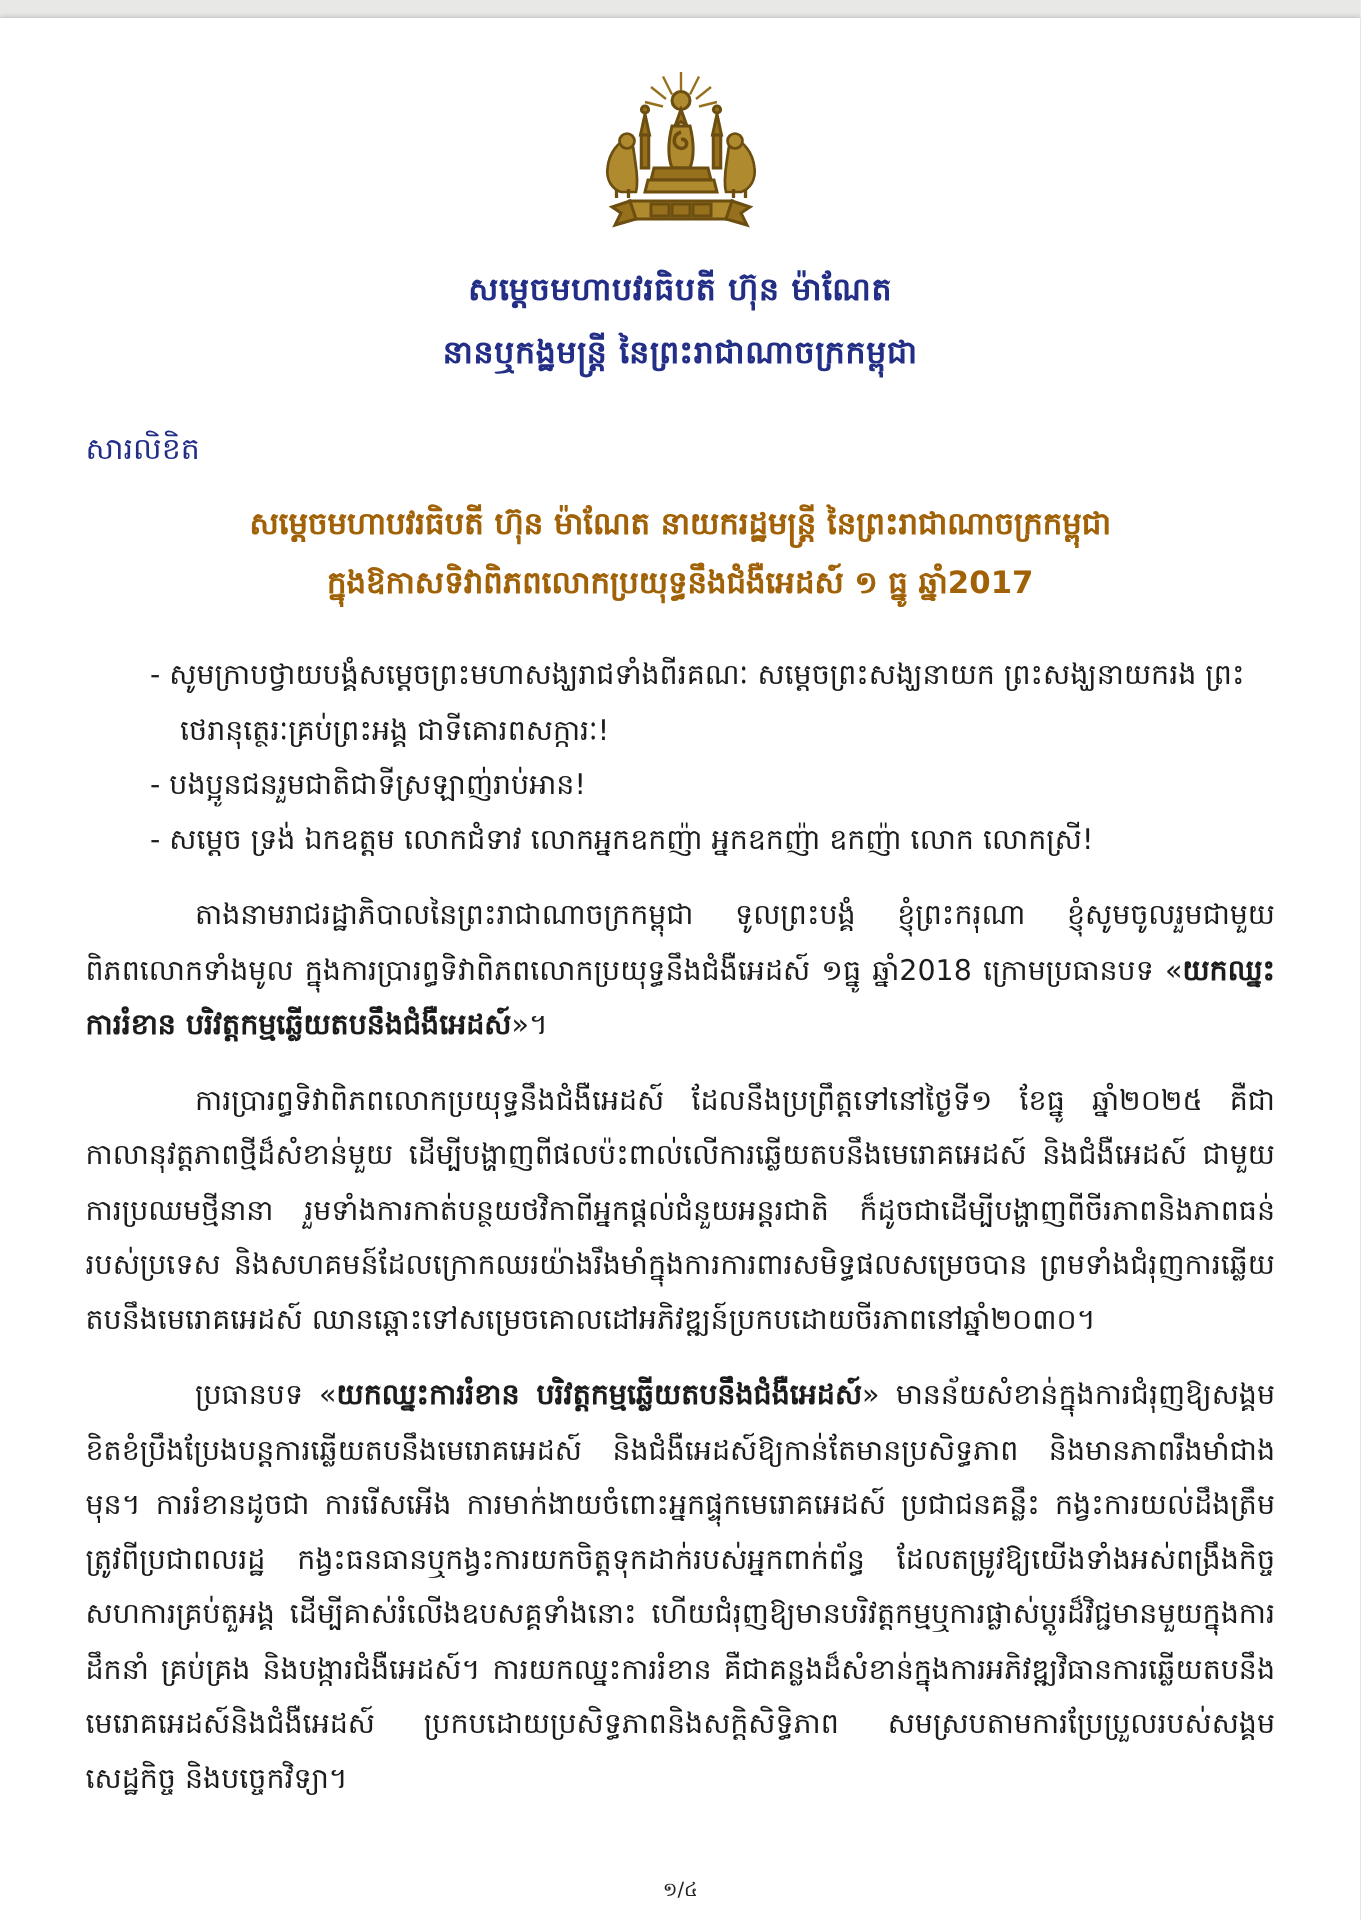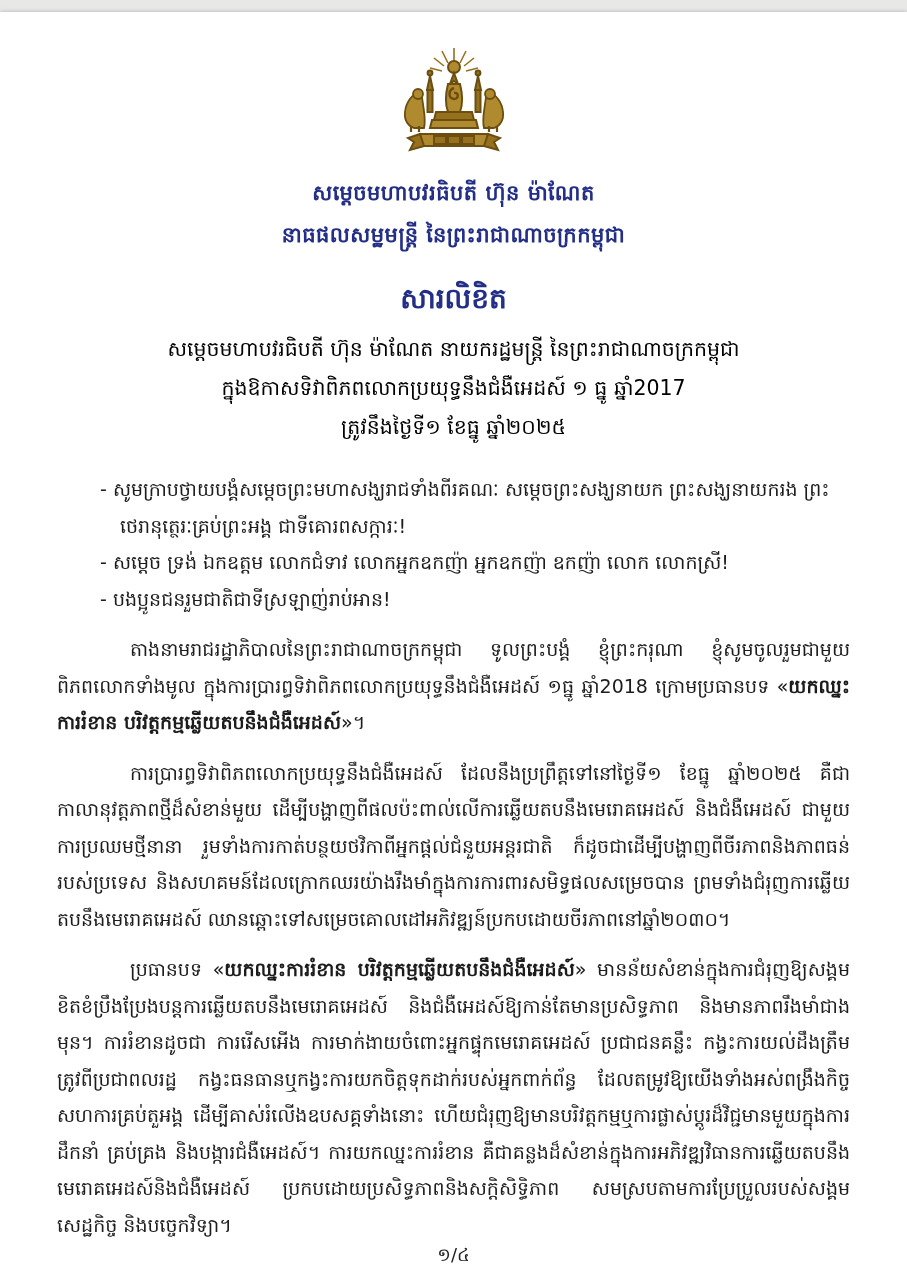--- a/index.html
+++ b/index.html
@@ -35,34 +35,33 @@
     text-align:center;
     color:var(--blue);
     font-weight:bold;
     font-size:21px;
     line-height:42px;
     letter-spacing:.5px;
   }
 
   
   .doc-title{
-    text-align:center;
     color:var(--blue);
-    font-weight:bold;
-    font-size:28px;
+    font-weight:normal;
+    font-size:20px;
     margin-top:26px;
     line-height:34px;
   }
   .heading-block{
     margin-top:14px;
     text-align:center;
-    font-weight:normal;
+    font-weight:bold;
     font-size:20.5px;
     line-height:39px;
-    color:#000000;
+    color:#a16207;
   }
 
   
   .body-block{
     margin-top:24px;
     font-size:19px;
     line-height:36.5px;
     text-align:justify;
   }
   .salutations{margin-bottom:14px;}
@@ -75,21 +74,21 @@
     text-indent:73px;
     margin-top:14px;
   }
   .seg-bold{font-weight:bold;}
 
   
   .page-number{
     position:absolute;
     bottom:22px;left:0;right:0;
     text-align:center;
-    font-size:18px;
+    font-size:13px;
     color:#222;
   }
 </style>
 </head>
 <body>
 
 <div class="page">
   <div class="inner">
 
     <div class="crest-wrap">
@@ -142,36 +141,35 @@
               <rect x="58" y="90" width="12" height="8" fill="#96701d"></rect>
               <rect x="72" y="90" width="12" height="8" fill="#96701d"></rect>
             </g>
           </g>
         </svg>
       </span>
     </div>
 
     <div class="letterhead">
       <div>សម្ដេចមហាបវរធិបតី ហ៊ុន ម៉ាណែត</div>
-      <div>នាធផលសម្ឋមន្ត្រី នៃព្រះរាជាណាចក្រកម្ពុជា</div>
+      <div>នានឬកង្ឋមន្ត្រី នៃព្រះរាជាណាចក្រកម្ពុជា</div>
     </div>
 
     <div class="doc-title">សារលិខិត</div>
 
     <div class="heading-block">
       <div>សម្ដេចមហាបវរធិបតី ហ៊ុន ម៉ាណែត នាយករដ្ឋមន្ត្រី នៃព្រះរាជាណាចក្រកម្ពុជា</div>
       <div>ក្នុងឱកាសទិវាពិភពលោកប្រយុទ្ធនឹងជំងឺអេដស៍ ១ ធ្នូ ឆ្នាំ2017</div>
-      <div>ត្រូវនឹងថ្ងៃទី១ ខែធ្នូ ឆ្នាំ២០២៥</div>
     </div>
 
     <div class="body-block">
       <div class="salutations">
         <div class="salutation">- សូមក្រាបថ្វាយបង្គំសម្ដេចព្រះមហាសង្ឃរាជទាំងពីរគណៈ សម្ដេចព្រះសង្ឃនាយក ព្រះសង្ឃនាយករង ព្រះថេរានុត្ថេរៈគ្រប់ព្រះអង្គ ជាទីគោរពសក្ការៈ!</div>
+        <div class="salutation">- បងប្អូនជនរួមជាតិជាទីស្រឡាញ់រាប់អាន!</div>
         <div class="salutation">- សម្ដេច ទ្រង់ ឯកឧត្តម លោកជំទាវ លោកអ្នកឧកញ៉ា អ្នកឧកញ៉ា ឧកញ៉ា លោក លោកស្រី!</div>
-        <div class="salutation">- បងប្អូនជនរួមជាតិជាទីស្រឡាញ់រាប់អាន!</div>
       </div>
 
       <p class="para"><span>តាងនាមរាជរដ្ឋាភិបាលនៃព្រះរាជាណាចក្រកម្ពុជា ទូលព្រះបង្គំ ខ្ញុំព្រះករុណា ខ្ញុំសូមចូលរួមជាមួយពិភពលោកទាំងមូល ក្នុងការប្រារព្ធទិវាពិភពលោកប្រយុទ្ធនឹងជំងឺអេដស៍ ១ធ្នូ ឆ្នាំ2018 ក្រោមប្រធានបទ «</span><span class="seg-bold">យកឈ្នះការរំខាន បរិវត្តកម្មឆ្លើយតបនឹងជំងឺអេដស៍</span><span>»។</span></p>
       <p class="para"><span>ការប្រារព្ធទិវាពិភពលោកប្រយុទ្ធនឹងជំងឺអេដស៍ ដែលនឹងប្រព្រឹត្តទៅនៅថ្ងៃទី១ ខែធ្នូ ឆ្នាំ២០២៥ គឺជាកាលានុវត្តភាពថ្មីដ៏សំខាន់មួយ ដើម្បីបង្ហាញពីផលប៉ះពាល់លើការឆ្លើយតបនឹងមេរោគអេដស៍ និងជំងឺអេដស៍ ជាមួយការប្រឈមថ្មីនានា រួមទាំងការកាត់បន្ថយថវិកាពីអ្នកផ្តល់ជំនួយអន្តរជាតិ ក៏ដូចជាដើម្បីបង្ហាញពីចីរភាពនិងភាពធន់របស់ប្រទេស និងសហគមន៍ដែលក្រោកឈរយ៉ាងរឹងមាំក្នុងការការពារសមិទ្ធផលសម្រេចបាន ព្រមទាំងជំរុញការឆ្លើយតបនឹងមេរោគអេដស៍ ឈានឆ្ពោះទៅសម្រេចគោលដៅអភិវឌ្ឍន៍ប្រកបដោយចីរភាពនៅឆ្នាំ២០៣០។</span></p>
       <p class="para"><span>ប្រធានបទ «</span><span class="seg-bold">យកឈ្នះការរំខាន បរិវត្តកម្មឆ្លើយតបនឹងជំងឺអេដស៍</span><span>» មានន័យសំខាន់ក្នុងការជំរុញឱ្យសង្គមខិតខំប្រឹងប្រែងបន្តការឆ្លើយតបនឹងមេរោគអេដស៍ និងជំងឺអេដស៍ឱ្យកាន់តែមានប្រសិទ្ធភាព និងមានភាពរឹងមាំជាងមុន។ ការរំខានដូចជា ការរើសអើង ការមាក់ងាយចំពោះអ្នកផ្ទុកមេរោគអេដស៍ ប្រជាជនគន្លឹះ កង្វះការយល់ដឹងត្រឹមត្រូវពីប្រជាពលរដ្ឋ កង្វះធនធានឬកង្វះការយកចិត្តទុកដាក់របស់អ្នកពាក់ព័ន្ធ ដែលតម្រូវឱ្យយើងទាំងអស់ពង្រឹងកិច្ចសហការគ្រប់តួអង្គ ដើម្បីគាស់រំលើងឧបសគ្គទាំងនោះ ហើយជំរុញឱ្យមានបរិវត្តកម្មឬការផ្លាស់ប្តូរដ៏វិជ្ជមានមួយក្នុងការដឹកនាំ គ្រប់គ្រង និងបង្ការជំងឺអេដស៍។ ការយកឈ្នះការរំខាន គឺជាគន្លងដ៏សំខាន់ក្នុងការអភិវឌ្ឍវិធានការឆ្លើយតបនឹងមេរោគអេដស៍និងជំងឺអេដស៍ ប្រកបដោយប្រសិទ្ធភាពនិងសក្តិសិទ្ធិភាព សមស្របតាមការប្រែប្រួលរបស់សង្គម សេដ្ឋកិច្ច និងបច្ចេកវិទ្យា។</span></p>
 
     </div>
   </div>
 
   <div class="page-number">១/៤</div>

